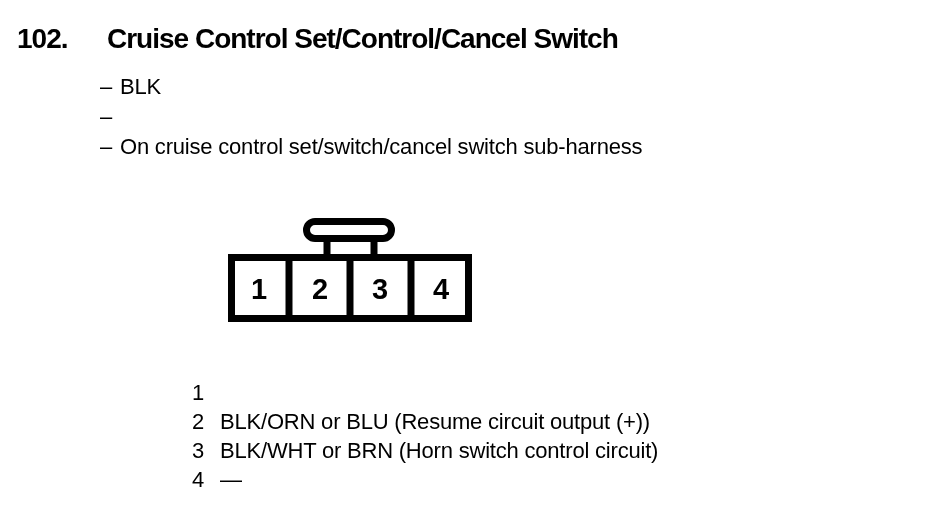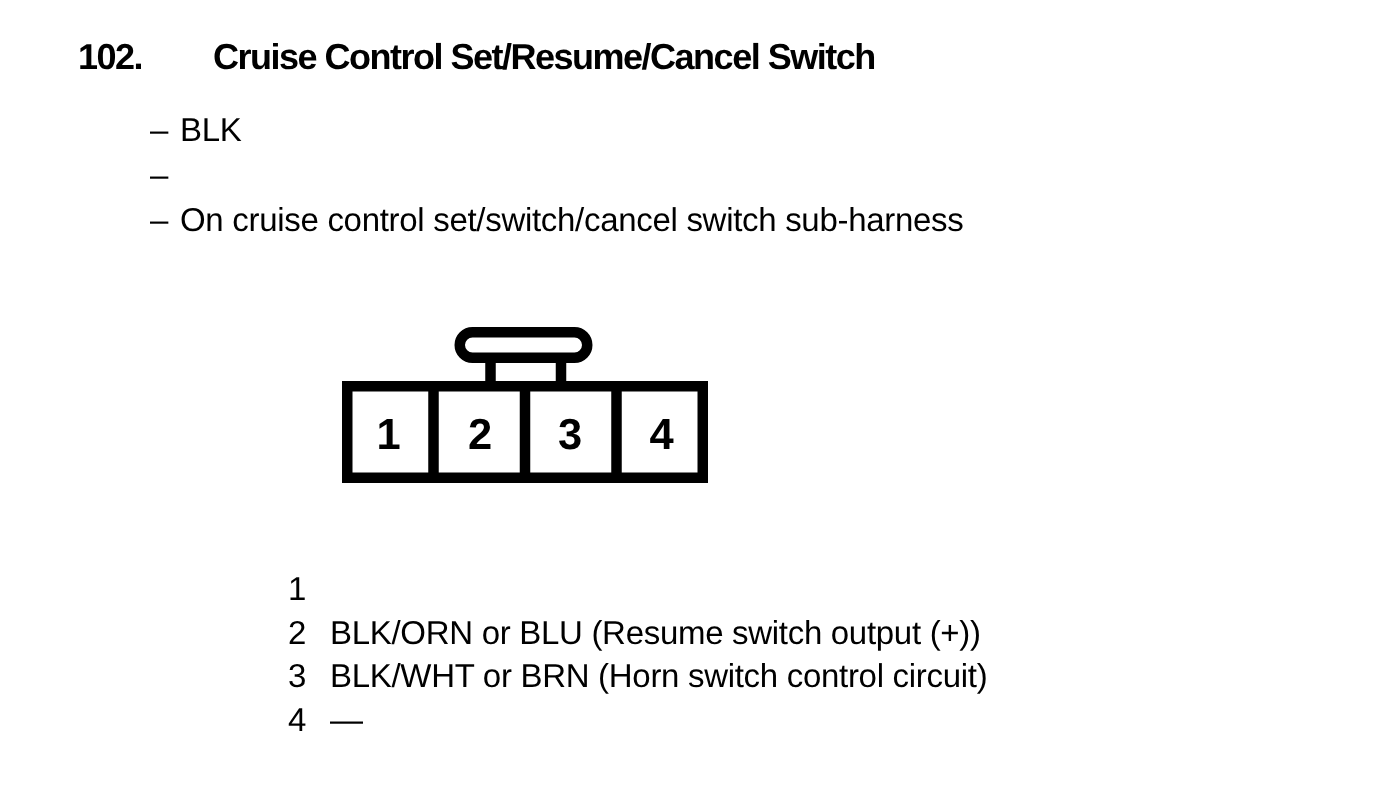--- a/index.html
+++ b/index.html
@@ -8,25 +8,24 @@
     width:928px;height:526px;
     background:#ffffff;
     color:#000000;
     font-family:"Liberation Sans",sans-serif;
     overflow:hidden;
   }
   .title-row{
     position:absolute;left:17px;top:19px;
     display:flex;
     font-weight:bold;
-    font-size:24px;
+    font-size:28px;
     letter-spacing:-1px;
     white-space:nowrap;
     line-height:40px;
-    margin-left:35px;
   }
   .title-num{width:90px;flex:0 0 auto;}
   .notes{
     position:absolute;left:100px;top:72px;
     font-size:22px;line-height:30px;
     letter-spacing:-0.2px;
   }
   .note{display:flex;white-space:nowrap;}
   .note .dash{width:20px;flex:0 0 auto;}
   .connector-svg{position:absolute;left:215px;top:210px;}
@@ -38,21 +37,21 @@
   .pin-row{display:flex;white-space:nowrap;}
   .pin-row .num{width:28px;flex:0 0 auto;}
 </style>
 </head>
 <body>
 
 <div class="page">
 
   <div class="title-row">
     <span class="title-num">102.</span>
-    <span>Cruise Control Set/Resume/Cancel Switch</span>
+    <span>Cruise Control Set/Control/Cancel Switch</span>
   </div>
 
   <div class="notes">
     <div class="note">
       <span class="dash">–</span>
       <span>BLK</span>
     </div>
     <div class="note">
       <span class="dash">–</span>
     </div>
@@ -86,21 +85,21 @@
       <text x="226" y="89">4</text>
     </g>
   </svg>
 
   <div class="pinout">
     <div class="pin-row">
       <span class="num">1</span>
     </div>
     <div class="pin-row">
       <span class="num">2</span>
-      <span>BLK/ORN or BLU (Resume switch output (+))</span>
+      <span>BLK/ORN or BLU (Resume circuit output (+))</span>
     </div>
     <div class="pin-row">
       <span class="num">3</span>
       <span>BLK/WHT or BRN (Horn switch control circuit)</span>
     </div>
     <div class="pin-row">
       <span class="num">4</span>
       <span>—</span>
     </div>
   </div>

